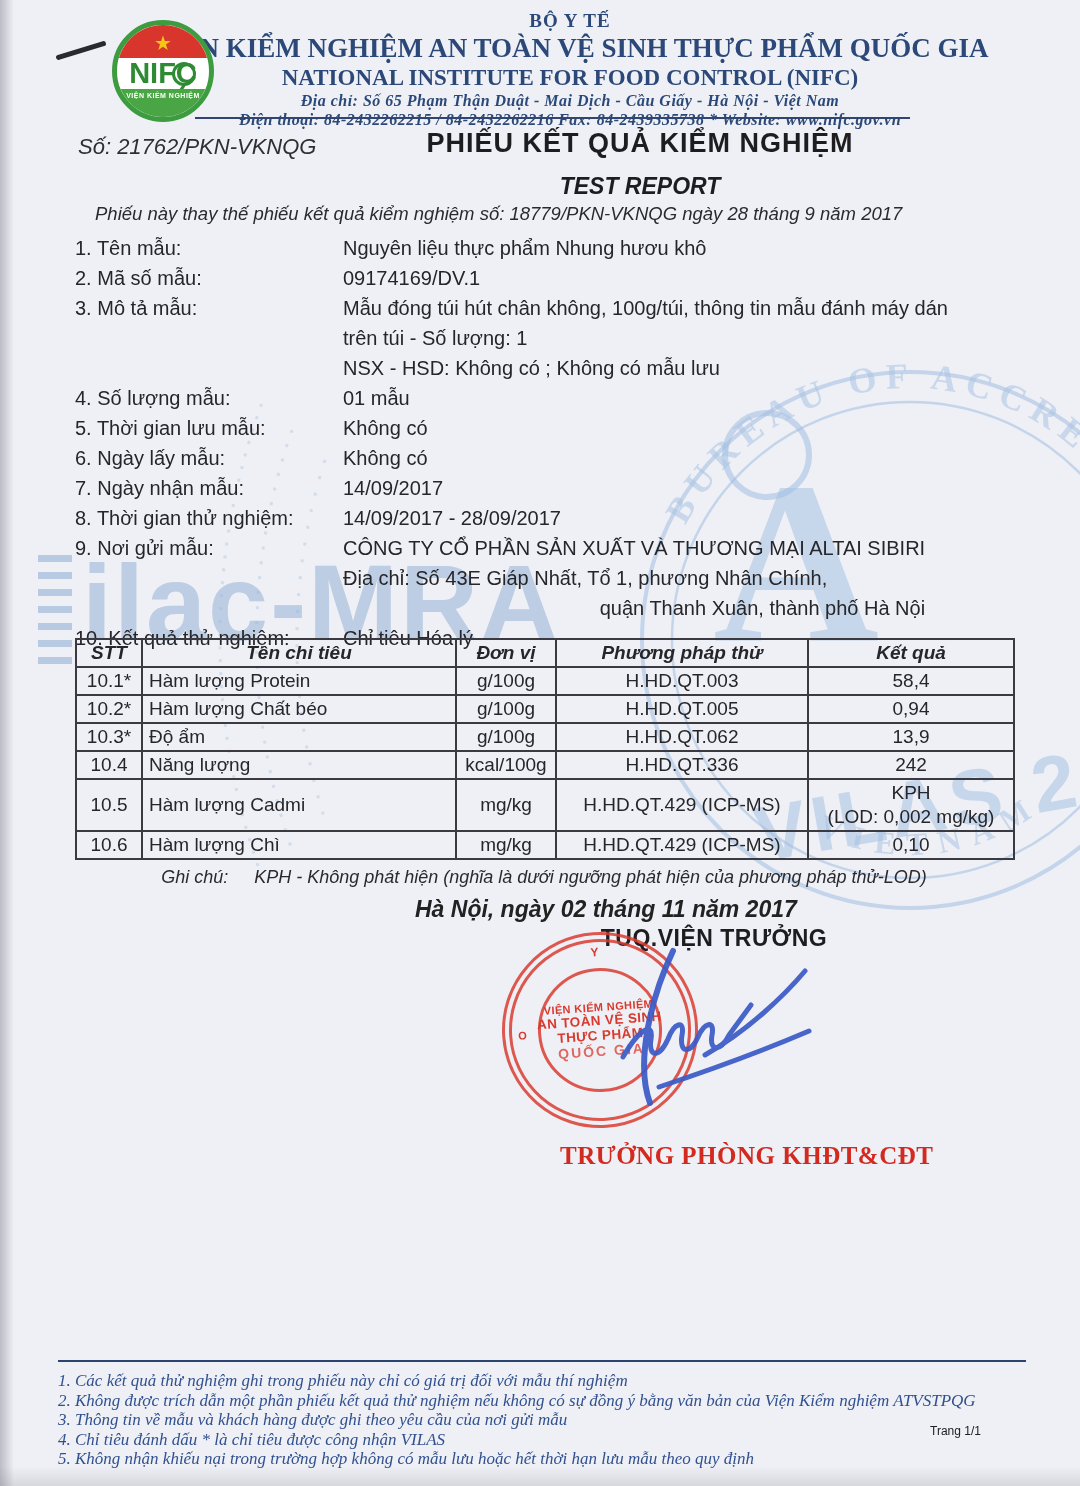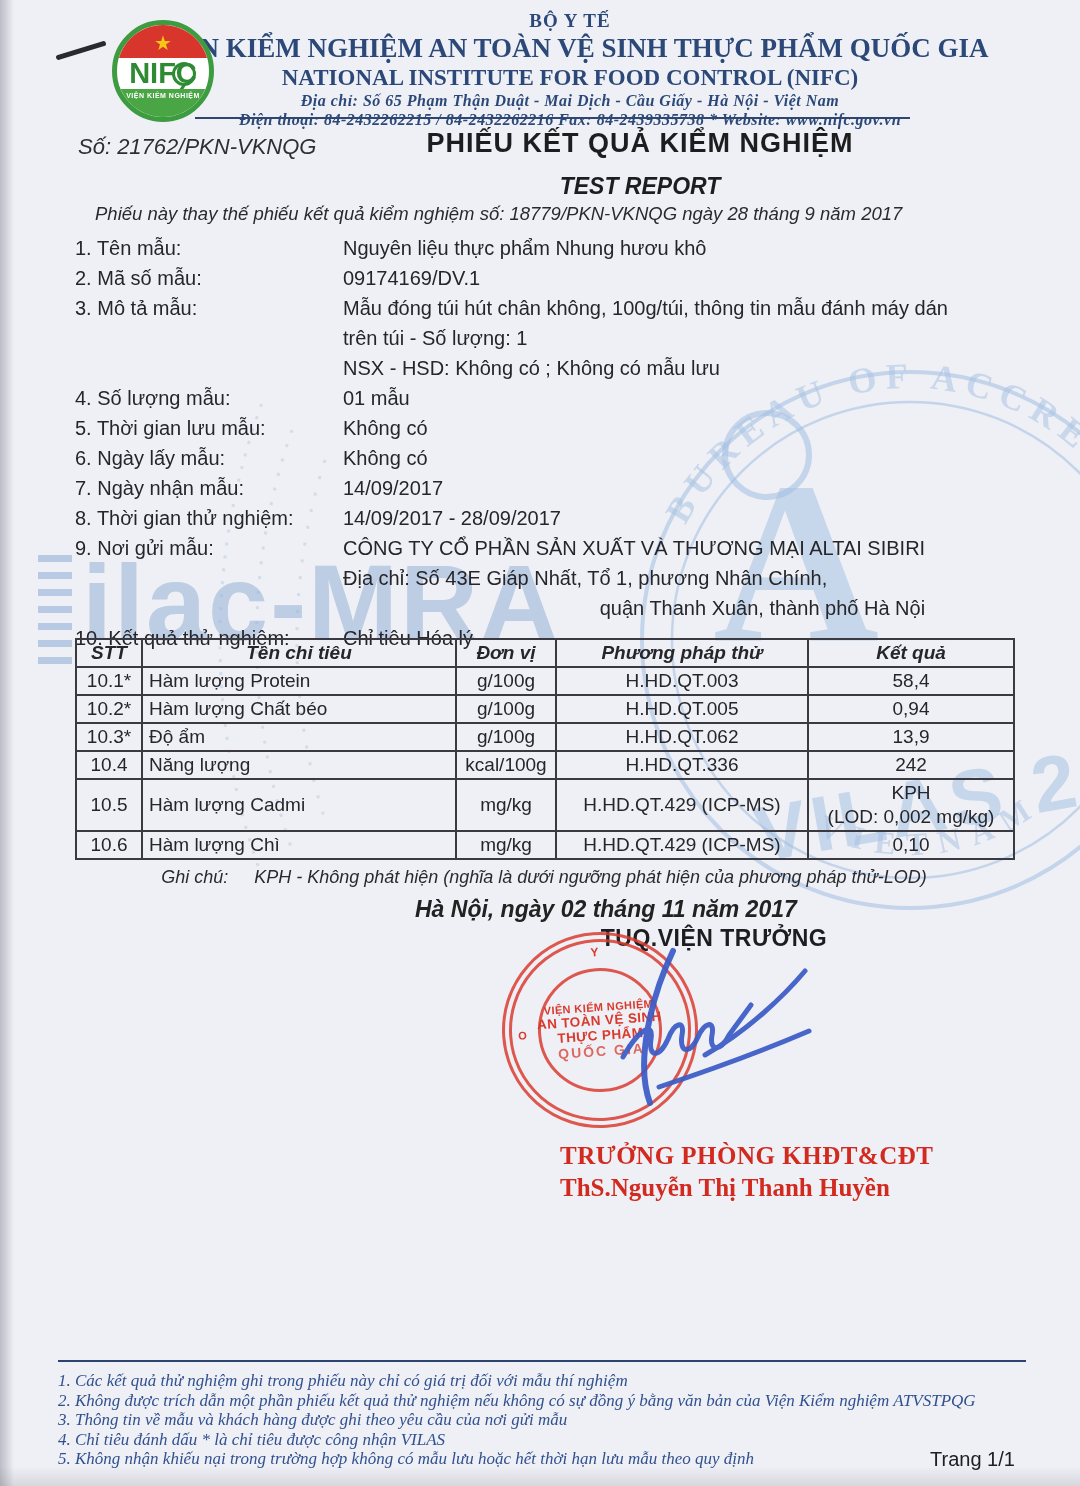--- a/index.html
+++ b/index.html
@@ -101,21 +101,21 @@
   .approver{position:absolute;left:560px;top:1110px;width:460px;z-index:2;
         font-family:"Liberation Serif",serif;color:#d32a20;margin-top:32px;}
   .approver-role{font-size:25px;font-weight:bold;letter-spacing:.5px;}
   .approver-name{font-size:25px;font-weight:bold;margin-top:4px;}
 
   
   .footer{position:absolute;left:58px;top:1360px;width:968px;z-index:2;}
   .footer-rule{border-top:2px solid #2c4470;margin-bottom:9px;}
   .fnote{font-family:"Liberation Serif",serif;font-style:italic;color:#31508f;
         font-size:17px;line-height:19.5px;}
-  .page-num{position:absolute;left:930px;top:1424px;font-size:20px;color:#202024;z-index:2;margin-top:24px;}
+  .page-num{position:absolute;left:930px;top:1424px;font-size:12px;color:#202024;z-index:2;}
 </style>
 </head>
 <body>
 
 <div class="page">
 
   <div class="wm ilac-wm">
     <div class="ilac-bars"></div>
     <div class="ilac-text">ilac-MRA</div>
   </div>
@@ -333,21 +333,20 @@
     <g fill="none" stroke="#3b5bc7" stroke-width="5" stroke-linecap="round" opacity="0.92">
       <path d="M 95,168 C 80,128 96,62 118,16" stroke-width="6"></path>
       <path d="M 68,122 C 84,94 99,86 96,104 C 93,122 104,124 113,104 C 119,88 130,84 127,100 C 124,118 135,120 143,102 C 149,88 160,84 157,100 C 154,116 165,118 174,100 L 196,70"></path>
       <path d="M 150,120 C 192,96 228,62 250,36"></path>
       <path d="M 104,152 C 152,136 212,114 254,96"></path>
     </g>
   </svg>
 
   <div class="approver">
     <div class="approver-role">TRƯỞNG PHÒNG KHĐT&amp;CĐT</div>
-    <div class="approver-name">ThS.Nguyễn Thị Thanh Huyền</div>
   </div>
 
   <div class="footer">
     <div class="footer-rule"></div>
     <div class="fnote">1. Các kết quả thử nghiệm ghi trong phiếu này chỉ có giá trị đối với mẫu thí nghiệm</div>
     <div class="fnote">2. Không được trích dẫn một phần phiếu kết quả thử nghiệm nếu không có sự đồng ý bằng văn bản của Viện Kiểm nghiệm ATVSTPQG</div>
     <div class="fnote">3. Thông tin về mẫu và khách hàng được ghi theo yêu cầu của nơi gửi mẫu</div>
     <div class="fnote">4. Chỉ tiêu đánh dấu * là chỉ tiêu được công nhận VILAS</div>
     <div class="fnote">5. Không nhận khiếu nại trong trường hợp không có mẫu lưu hoặc hết thời hạn lưu mẫu theo quy định</div>
   </div>

